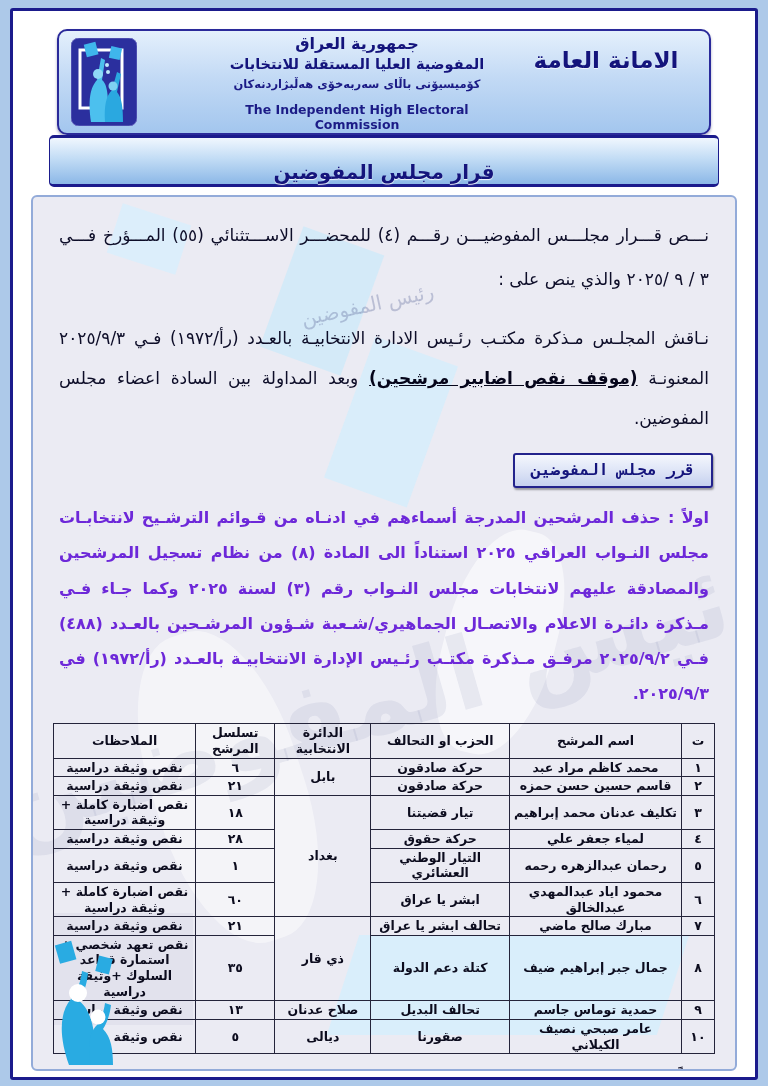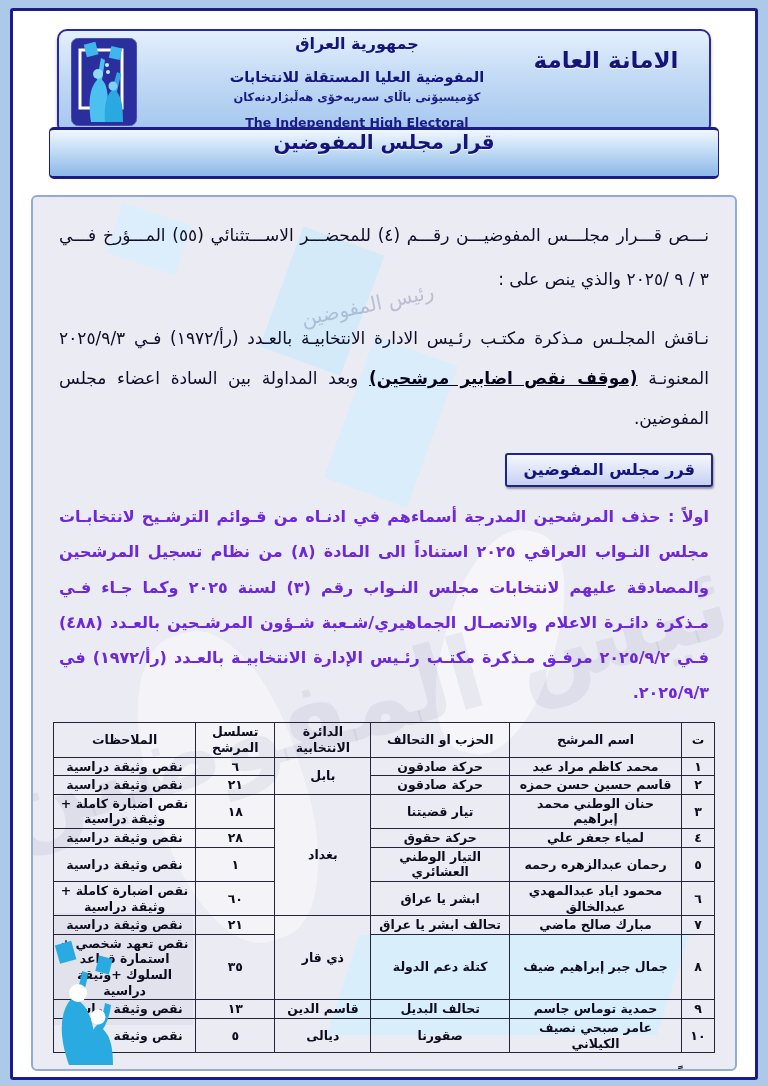--- a/index.html
+++ b/index.html
@@ -23,32 +23,32 @@
   .hdr-right{
     position:absolute;right:14px;top:16px;width:178px;text-align:center;
     color:#14147c;font-weight:bold;font-size:23px;line-height:1.2;
     text-shadow:0 1px 0 rgba(255,255,255,.7);
   }
   .hdr-right .t2{margin-top:18px;}
   .hdr-center{
     position:absolute;left:160px;right:214px;top:3px;text-align:center;color:#14147c;
   }
   .hdr-center .cal1{font-size:16px;font-weight:bold;letter-spacing:1px;}
-  .hdr-center .cal2{font-size:14.5px;font-weight:bold;margin-top:16px;}
+  .hdr-center .cal2{font-size:14.5px;font-weight:bold;margin-top:3px;}
   .hdr-center .kur{font-size:11.5px;font-weight:bold;margin-top:5px;color:#1b1b86;}
   .hdr-center .eng{font-size:12.5px;font-weight:bold;margin-top:11px;color:#1b1b86;direction:ltr;}
   .logo{position:absolute;left:12px;top:7px;width:66px;height:88px;}
   
   .banner{
-    position:absolute;top:116px;left:36px;right:36px;height:46px;
+    position:absolute;top:124px;left:36px;right:36px;height:46px;
     border-top:3px solid #1b1b8c;border-bottom:3px solid #1b1b8c;
     border-left:1px solid #1b1b8c;border-right:1px solid #1b1b8c;
     border-radius:5px;
     background:linear-gradient(180deg,#f0f7fe 0%,#c2dcf5 45%,#8cb8e7 100%);
-    display:flex;align-items:flex-start;justify-content:center;
+    display:flex;align-items:flex-end;justify-content:center;
   }
   .banner span{
     font-size:20px;font-weight:bold;color:#14147c;
     text-shadow:0 1px 1px rgba(255,255,255,.9);
   }
   
   .content{
     position:absolute;top:184px;left:18px;right:18px;bottom:6px;
     border:2px solid #93abd9;border-radius:6px;
     background:#ebebf3;overflow:hidden;
@@ -71,21 +71,21 @@
     top:96px;right:300px;font-size:20px;color:rgba(95,105,155,.35);
     transform:rotate(-12deg);white-space:nowrap;
   }
   .flow{position:relative;z-index:1;}
   .para{
     font-size:17px;text-align:justify;color:#0d0d28;margin:4px 6px 0 6px;
   }
   .p-intro{line-height:2.6;}
   .p-discussion{line-height:2.35;margin-top:18px;}
   .p-discussion b{color:#05051a;text-decoration:underline;}
-  .badge-wrap{margin:14px 2px 0 0;}
+  .badge-wrap{margin:14px 2px 0 0;font-family:Liberation Mono, monospace;}
   .decision-badge{
     display:inline-block;border:2px solid #23238c;border-radius:3px;
     padding:5px 16px 6px 16px;font-size:16px;font-weight:bold;color:#14147c;
     background:linear-gradient(180deg,#f4f7fd 0%,#dce3f6 55%,#c6d1ef 100%);
     box-shadow:1px 2px 2px rgba(0,0,0,.35);
   }
   .clause-first{
     font-size:16px;font-weight:bold;text-align:justify;line-height:2.2;
     margin:12px 6px 0 6px;color:#6d28d9;
   }
@@ -188,21 +188,21 @@
             </tr>
             <tr>
               <td>٢</td>
               <td>قاسم حسين حسن حمزه</td>
               <td>حركة صادقون</td>
               <td>٢١</td>
               <td>نقص وثيقة دراسية</td>
             </tr>
             <tr>
               <td>٣</td>
-              <td>حنان الوطني محمد إبراهيم</td>
+              <td>تكليف عدنان محمد إبراهيم</td>
               <td>تيار قضيتنا</td>
               <td rowspan="4">بغداد</td>
               <td>١٨</td>
               <td>نقص اضبارة كاملة + وثيقة دراسية</td>
             </tr>
             <tr>
               <td>٤</td>
               <td>لمياء جعفر علي</td>
               <td>حركة حقوق</td>
               <td>٢٨</td>
@@ -234,21 +234,21 @@
               <td>٨</td>
               <td>جمال جبر إبراهيم ضيف</td>
               <td>كتلة دعم الدولة</td>
               <td>٣٥</td>
               <td>نقص تعهد شخصي + استمارة قواعد السلوك +وثيقة دراسية</td>
             </tr>
             <tr>
               <td>٩</td>
               <td>حمدية توماس جاسم</td>
               <td>تحالف البديل</td>
-              <td rowspan="1">قاسم الدين</td>
+              <td rowspan="1">صلاح عدنان</td>
               <td>١٣</td>
               <td>نقص وثيقة دراسية</td>
             </tr>
             <tr>
               <td>١٠</td>
               <td>عامر صبحي نصيف الكيلاني</td>
               <td>صقورنا</td>
               <td rowspan="1">ديالى</td>
               <td>٥</td>
               <td>نقص وثيقة دراسية</td>

